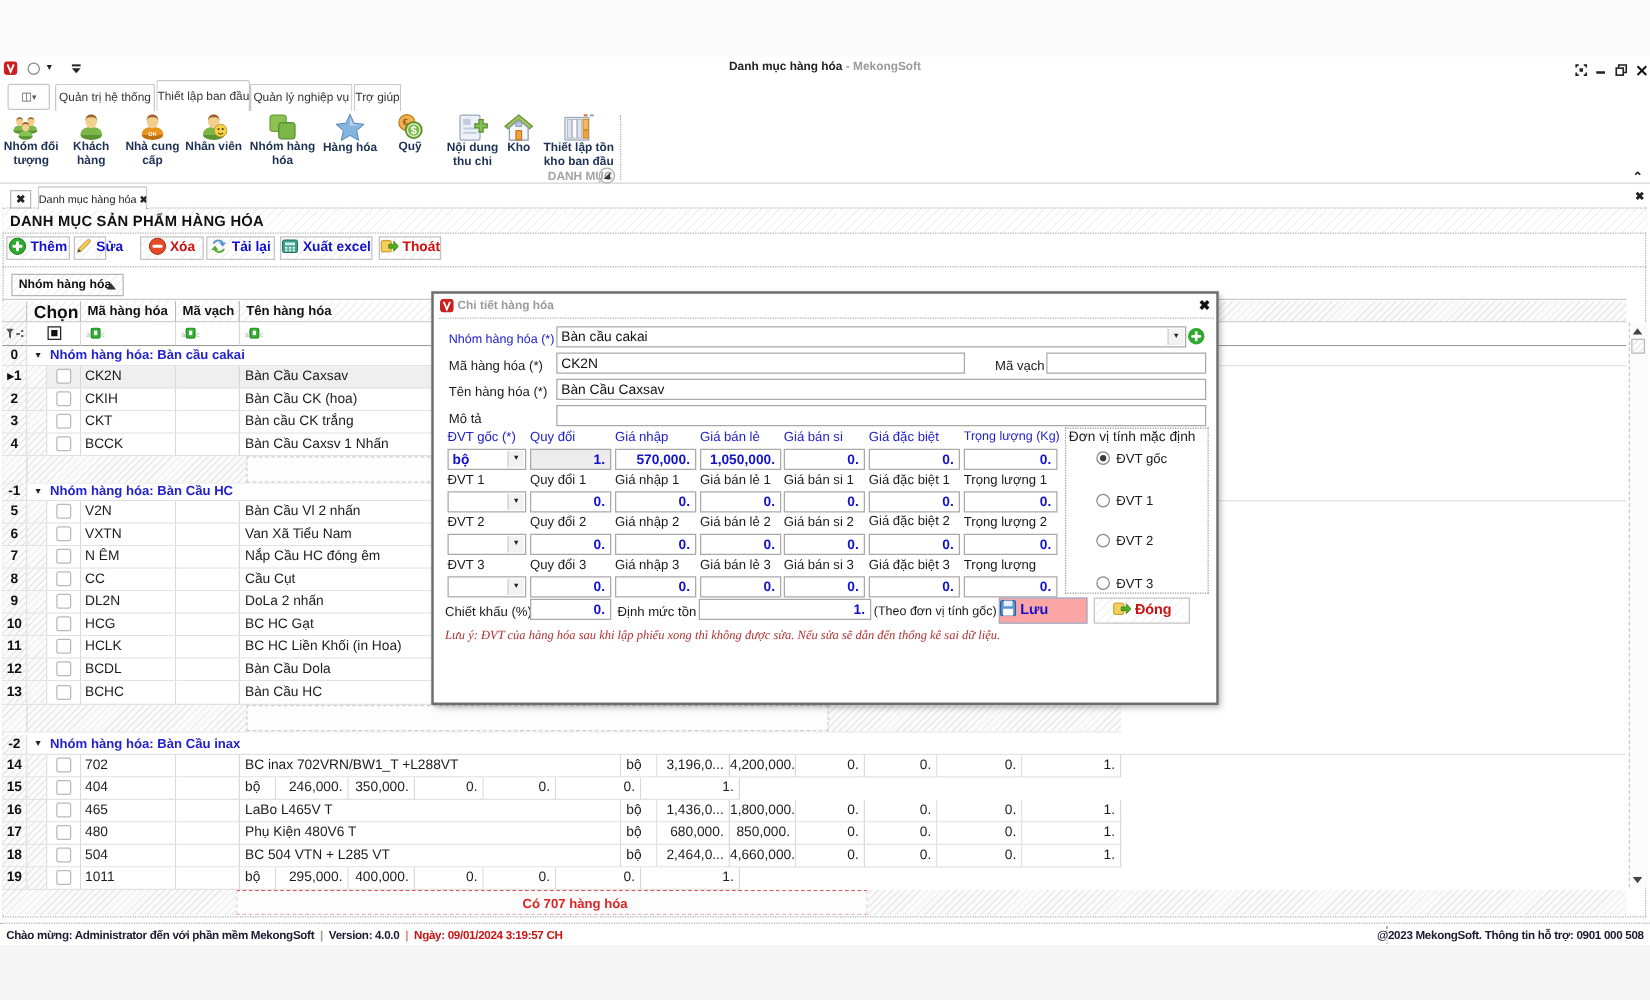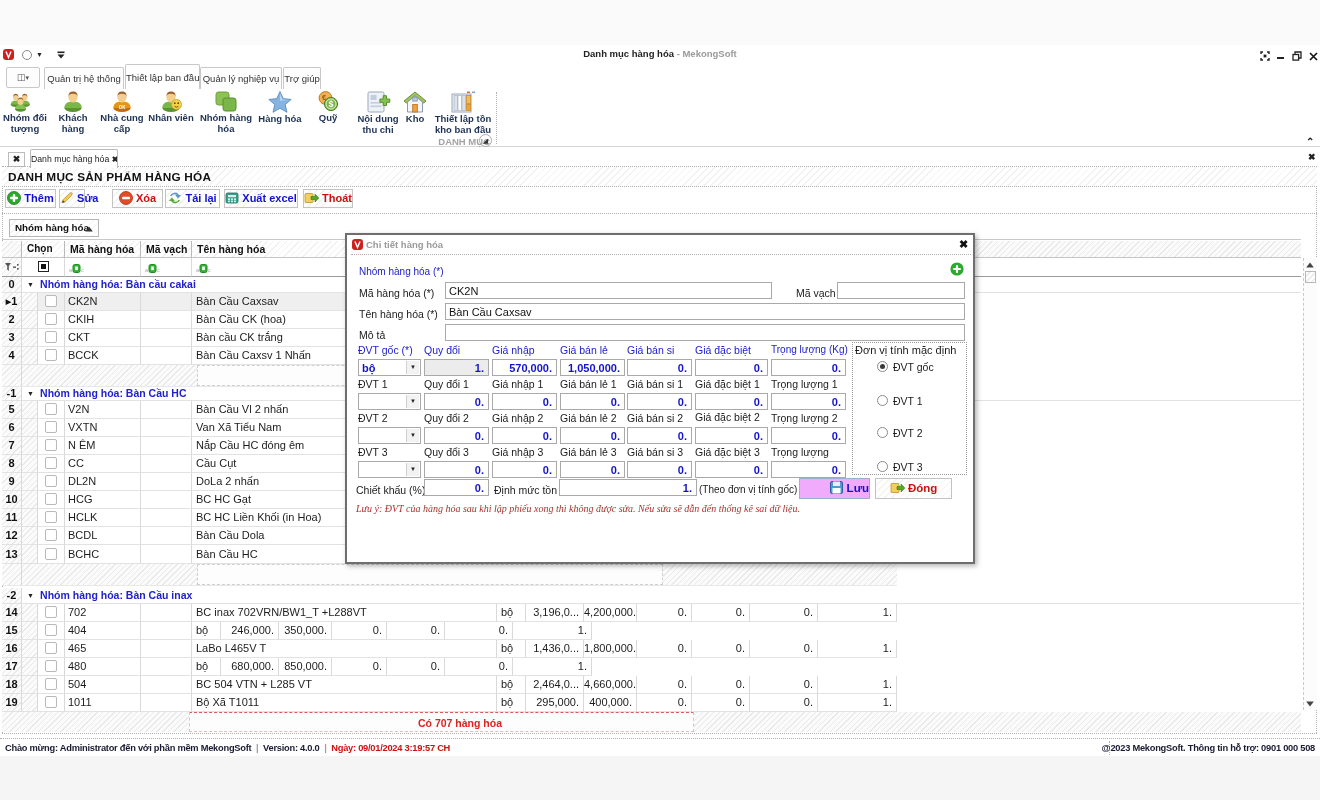--- a/index.html
+++ b/index.html
@@ -198,21 +198,21 @@
       <path d="M7 5.5 h4 v-2.5 l3.8 4 L11 11 v-2.5 h-4 Z" fill="#55aa22" stroke="#2e7a10" stroke-width="0.6"></path>
     </svg> Thoát</div>
 <div class="dotted-h" style="left:2px;top:213px;width:1315px"></div>
 <div class="abs" style="left:9px;top:219px;width:90px;height:18px;border:1px solid #b5b5b5;background:repeating-linear-gradient(135deg,#ffffff 0 4px,#f2f2f2 4px 5px);font-size:9.8px;font-weight:bold;color:#111;line-height:16px;padding-left:5px"><span>Nhóm hàng hóa</span><svg style="position:absolute;right:5px;top:6px" width="8" height="6" viewBox="0 0 8 6">
       <path d="M4 0.5 L7.8 5.5 H0.2 Z" fill="#333"></path>
     </svg></div>
 
 <div class="abs" style="left:2px;top:239px;width:1299px;border-top:1px solid #c9c9c9"></div>
 <div class="cellrow" style="top:241px;height:17px">
     <div class="cell rh" style="width:20px;border-right:1px solid #b9b9b9;border-bottom:1px solid #c6c6c6"></div>
-    <div class="cell hatch2 b" style="width:43px;padding-left:5px;font-size:10px;color:#111;line-height:16px;border-right:1px solid #b9b9b9;border-bottom:1px solid #c6c6c6">Chọn</div>
+    <div class="cell hatch2 b" style="width:43px;padding-left:5px;font-size:14px;color:#111;line-height:16px;border-right:1px solid #b9b9b9;border-bottom:1px solid #c6c6c6">Chọn</div>
     <div class="cell hatch2 b" style="width:76px;padding-left:5px;font-size:10.5px;color:#111;line-height:16px;border-right:1px solid #b9b9b9;border-bottom:1px solid #c6c6c6">Mã hàng hóa</div>
     <div class="cell hatch2 b" style="width:51px;padding-left:5px;font-size:10.5px;color:#111;line-height:16px;border-right:1px solid #b9b9b9;border-bottom:1px solid #c6c6c6">Mã vạch</div>
     <div class="cell hatch2 b" style="width:305px;padding-left:5px;font-size:10.5px;color:#111;line-height:16px;border-right:1px solid #b9b9b9;border-bottom:1px solid #c6c6c6">Tên hàng hóa</div>
     <div class="cell hatch2 b" style="width:29px;padding-left:5px;font-size:10.5px;color:#111;line-height:16px;border-right:1px solid #b9b9b9;border-bottom:1px solid #c6c6c6"></div>
     <div class="cell hatch2 b" style="width:58px;padding-left:5px;font-size:10.5px;color:#111;line-height:16px;border-right:1px solid #b9b9b9;border-bottom:1px solid #c6c6c6"></div>
     <div class="cell hatch2 b" style="width:53px;padding-left:5px;font-size:10.5px;color:#111;line-height:16px;border-right:1px solid #b9b9b9;border-bottom:1px solid #c6c6c6"></div>
     <div class="cell hatch2 b" style="width:55px;padding-left:5px;font-size:10.5px;color:#111;line-height:16px;border-right:1px solid #b9b9b9;border-bottom:1px solid #c6c6c6"></div>
     <div class="cell hatch2 b" style="width:58px;padding-left:5px;font-size:10.5px;color:#111;line-height:16px;border-right:1px solid #b9b9b9;border-bottom:1px solid #c6c6c6"></div>
     <div class="cell hatch2 b" style="width:68px;padding-left:5px;font-size:10.5px;color:#111;line-height:16px;border-right:1px solid #b9b9b9;border-bottom:1px solid #c6c6c6"></div>
     <div class="cell hatch2 b" style="width:79px;padding-left:5px;font-size:10.5px;color:#111;line-height:16px;border-right:1px solid #b9b9b9;border-bottom:1px solid #c6c6c6"></div>
@@ -513,20 +513,21 @@
     <div class="cell num" style="width:58px;line-height:17px">0.</div>
     <div class="cell num" style="width:68px;line-height:17px">0.</div>
     <div class="cell num" style="width:79px;line-height:17px">1.</div>
   </div>
 <div class="cellrow" style="top:658px;height:18px">
     <div class="cell rh" style="width:20px;line-height:17px">17</div>
     <div class="cell hatch" style="width:16px"></div>
     <div class="cell" style="width:27px;text-align:center;padding-top:2px"><span class="chk"></span></div>
     <div class="cell" style="width:76px;padding-left:3px;line-height:17px">480</div>
     <div class="cell" style="width:51px;"></div>
+    <div class="cell" style="width:305px;padding-left:4px;line-height:17px">Phụ Kiện 480V6 T</div>
     <div class="cell" style="width:29px;padding-left:4px;line-height:17px">bộ</div>
     <div class="cell num" style="width:58px;line-height:17px">680,000.</div>
     <div class="cell num" style="width:53px;line-height:17px">850,000.</div>
     <div class="cell num" style="width:55px;line-height:17px">0.</div>
     <div class="cell num" style="width:58px;line-height:17px">0.</div>
     <div class="cell num" style="width:68px;line-height:17px">0.</div>
     <div class="cell num" style="width:79px;line-height:17px">1.</div>
   </div>
 <div class="cellrow" style="top:676px;height:18px">
     <div class="cell rh" style="width:20px;line-height:17px">18</div>
@@ -542,21 +543,20 @@
     <div class="cell num" style="width:58px;line-height:17px">0.</div>
     <div class="cell num" style="width:68px;line-height:17px">0.</div>
     <div class="cell num" style="width:79px;line-height:17px">1.</div>
   </div>
 <div class="cellrow" style="top:694px;height:18px">
     <div class="cell rh" style="width:20px;line-height:17px">19</div>
     <div class="cell hatch" style="width:16px"></div>
     <div class="cell" style="width:27px;text-align:center;padding-top:2px"><span class="chk"></span></div>
     <div class="cell" style="width:76px;padding-left:3px;line-height:17px">1011</div>
     <div class="cell" style="width:51px;"></div>
-    <div class="cell" style="width:305px;padding-left:4px;line-height:17px">Bộ Xã T1011</div>
     <div class="cell" style="width:29px;padding-left:4px;line-height:17px">bộ</div>
     <div class="cell num" style="width:58px;line-height:17px">295,000.</div>
     <div class="cell num" style="width:53px;line-height:17px">400,000.</div>
     <div class="cell num" style="width:55px;line-height:17px">0.</div>
     <div class="cell num" style="width:58px;line-height:17px">0.</div>
     <div class="cell num" style="width:68px;line-height:17px">0.</div>
     <div class="cell num" style="width:79px;line-height:17px">1.</div>
   </div>
 <div class="abs" style="left:2px;top:712px;width:1299px;height:20px">
     <div class="abs hatch" style="left:0;top:0;right:0;bottom:0"></div>
@@ -580,20 +580,21 @@
 </div>
 <div class="abs" style="left:345px;top:233px;width:630px;height:331px;background:#fff;border:2px solid #6e6e6e;box-shadow:2px 2px 5px rgba(0,0,0,0.3);z-index:10">
 <svg class="abs" style="left:5px;top:4px" width="11" height="11" viewBox="0 0 24 24">
       <rect width="24" height="24" rx="7" fill="#cc1f1f"></rect>
       <path d="M6.5 5.5 L12 18.5 L17.5 5.5" fill="none" stroke="#fff" stroke-width="3.2"></path>
     </svg>
 <div class="abs" style="left:19px;top:4px;font-size:9.5px;font-weight:bold;color:#9a9a9a">Chi tiết hàng hóa</div>
 <div class="abs" style="left:612px;top:3px;font-size:11px;font-weight:bold;color:#111">✖</div>
 <div class="dotted-h" style="left:4px;top:19px;width:620px"></div>
 <div class="dlblb" style="left:12px;top:31px;font-size:10px">Nhóm hàng hóa (*)</div>
+<div class="inp" style="left:98px;top:26px;width:504px;height:17px;padding-right:15px">Bàn cầu cakai<span class="combo-arrow">▼</span></div>
 <svg class="abs" style="left:603px;top:27px" width="14" height="14" viewBox="0 0 14 14">
       <circle cx="7" cy="7" r="6.6" fill="#2daa2d"></circle>
       <rect x="3" y="5.9" width="8" height="2.2" rx="1" fill="#fff"></rect>
       <rect x="5.9" y="3" width="2.2" height="8" rx="1" fill="#fff"></rect>
     </svg>
 <div class="dlbl" style="left:12px;top:52px">Mã hàng hóa (*)</div>
 <div class="inp" style="left:98px;top:47px;width:327px;height:17px">CK2N</div>
 <div class="dlbl" style="left:449px;top:52px">Mã vạch</div>
 <div class="inp" style="left:490px;top:47px;width:128px;height:17px"></div>
 <div class="dlbl" style="left:12px;top:73px">Tên hàng hóa (*)</div>
@@ -670,21 +671,21 @@
 <div class="dlbl" style="left:546px;top:160px">ĐVT 1</div>
 <div class="radio" style="left:530px;top:192px"></div>
 <div class="dlbl" style="left:546px;top:192px">ĐVT 2</div>
 <div class="radio" style="left:530px;top:226px"></div>
 <div class="dlbl" style="left:546px;top:226px">ĐVT 3</div>
 <div class="dlbl" style="left:9px;top:249px">Chiết khấu (%)</div>
 <div class="ninp" style="left:77px;top:244px;width:65px;height:17px;">0.</div>
 <div class="dlbl" style="left:147px;top:249px">Định mức tồn</div>
 <div class="ninp" style="left:212px;top:244px;width:138px;height:17px;">1.</div>
 <div class="dlbl" style="left:352px;top:249px;font-size:10px">(Theo đơn vị tính gốc)</div>
-<div class="abs" style="left:452px;top:243px;width:71px;height:21px;border:1px solid #9ab0cc;background:#f0abfc;text-align:right;line-height:19px;font-size:11.5px"><svg width="13" height="13" viewBox="0 0 13 13" style="vertical-align:-2px">
+<div class="abs" style="left:452px;top:243px;width:71px;height:21px;border:1px solid #9ab0cc;background:#fca5a5;text-align:left;line-height:19px;font-size:11.5px"><svg width="13" height="13" viewBox="0 0 13 13" style="vertical-align:-2px">
         <rect x="0.5" y="0.5" width="12" height="12" rx="1.5" fill="#5b94d6" stroke="#2d5f9e"></rect>
         <rect x="3" y="0.5" width="7" height="4.5" fill="#e8eef8"></rect>
         <rect x="2.5" y="7" width="8" height="5.5" fill="#fff"></rect>
       </svg> <span class="b" style="color:#1111cc">Lưu</span></div>
 <div class="abs" style="left:528px;top:243px;width:77px;height:21px;border:1px solid #c3c3c3;background:repeating-linear-gradient(135deg,#ffffff 0 4px,#f3f3f3 4px 5px);text-align:center;line-height:19px;font-size:11.5px"><svg width="15" height="14" viewBox="0 0 15 14" style="vertical-align:-3px">
         <rect x="1" y="2.5" width="8" height="9" rx="1" fill="#f3cf5c" stroke="#bd9425" stroke-width="0.8"></rect>
         <path d="M7 5.5 h4 v-2.5 l3.8 4 L11 11 v-2.5 h-4 Z" fill="#55aa22" stroke="#2e7a10" stroke-width="0.6"></path>
       </svg> <span class="b" style="color:#cc1111">Đóng</span></div>
 <div class="abs" style="left:9px;top:268px;font-size:10px;font-style:italic;color:#b03030;font-family:'Liberation Serif',serif">Lưu ý: ĐVT của hàng hóa sau khi lập phiếu xong thì không được sửa. Nếu sửa sẽ dẫn đến thống kê sai dữ liệu.</div>
 </div>

